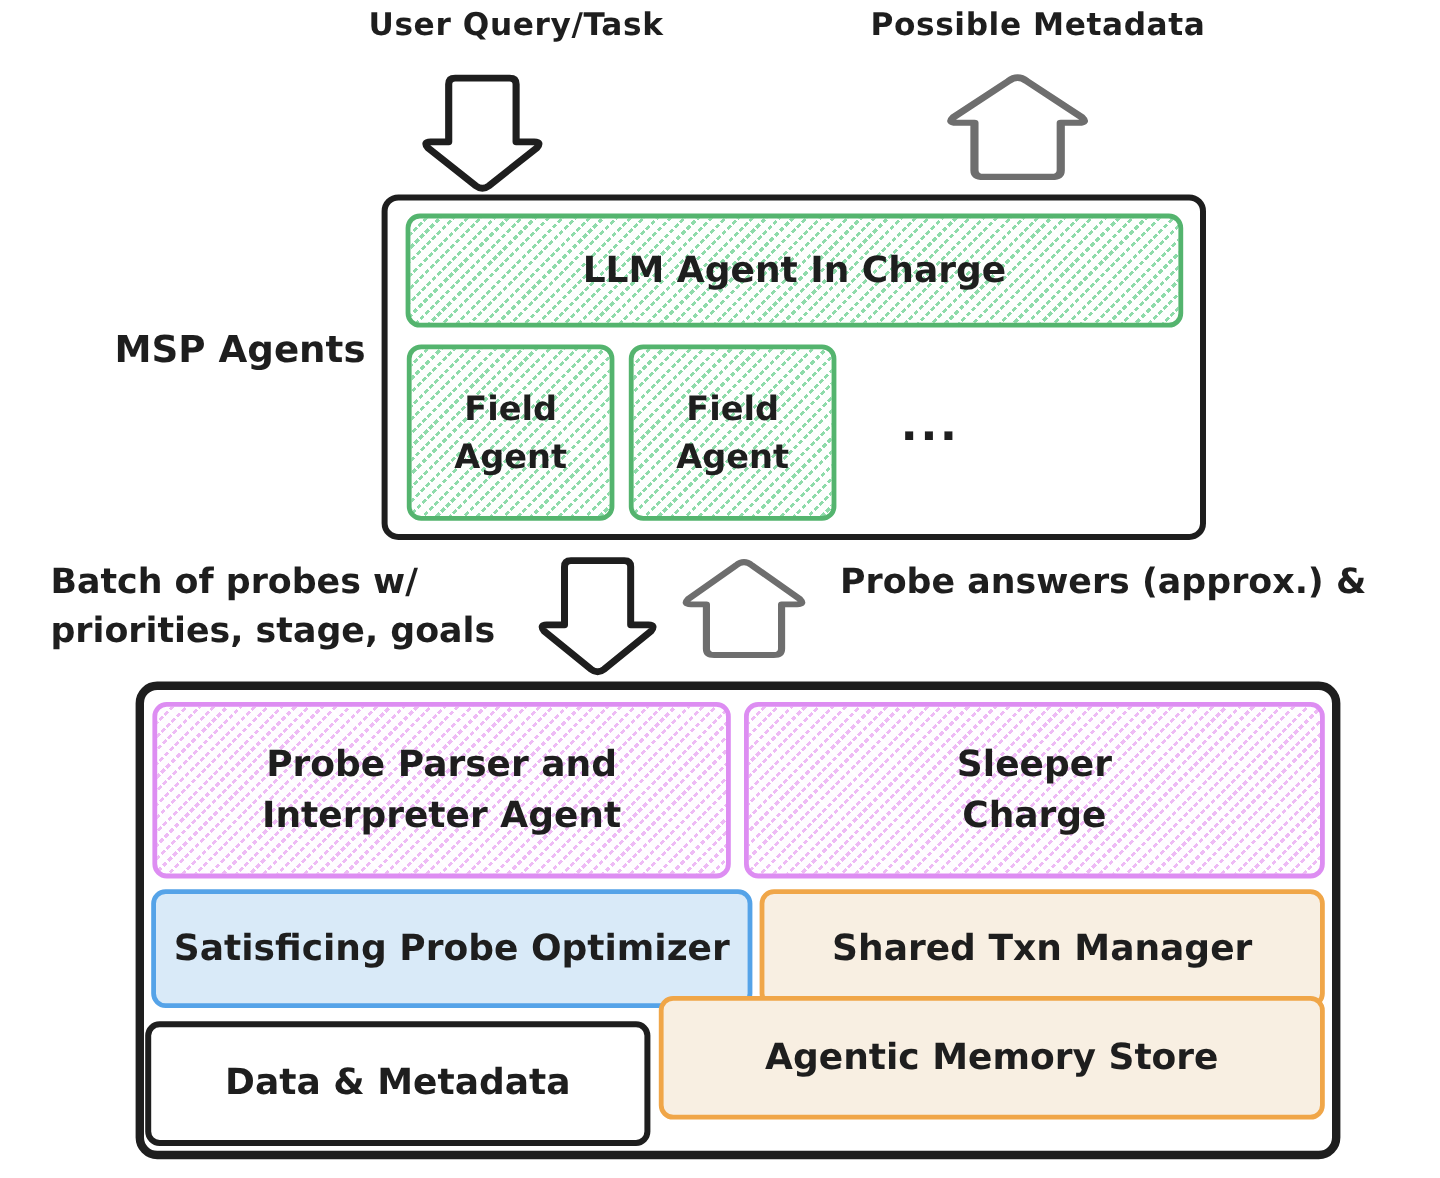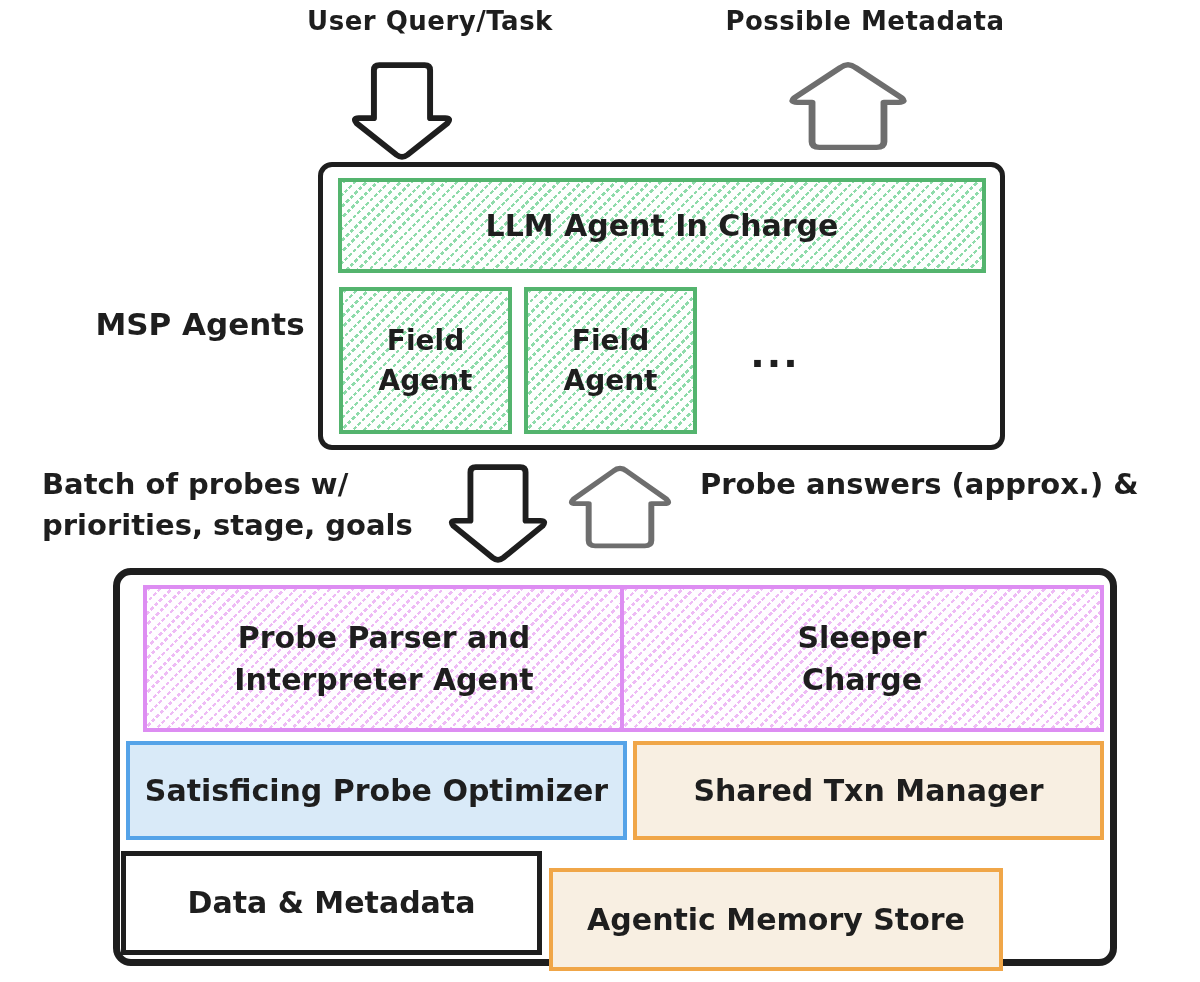--- a/index.html
+++ b/index.html
@@ -26,21 +26,21 @@
     background:#ffffff;
     overflow:hidden;
   }
   .abs{position:absolute;}
   .title{
     font-size:26px;font-weight:700;
     text-align:center;letter-spacing:.5px;
     white-space:nowrap;
   }
   .side-label{
-    font-size:31px;font-weight:700;text-align:center;white-space:nowrap;margin-top:32px;
+    font-size:31px;font-weight:700;text-align:center;white-space:nowrap;
   }
   .mid-text{
     font-size:29px;font-weight:700;line-height:41px;white-space:nowrap;
   }
   .box-label{
     font-size:30px;font-weight:700;text-align:center;line-height:42px;
   }
   
   .msp-box{
     left:318px;top:162px;width:687px;height:288px;
@@ -48,21 +48,21 @@
     background:#ffffff;
   }
   .bottom-box{
     left:113px;top:568px;width:1004px;height:398px;
     border:7px solid var(--ink);border-radius:18px;
     background:#ffffff;
   }
   
   .node{
     display:flex;align-items:center;justify-content:center;
-    border-radius:0;
+    border-radius:12px;
   }
   .hatch-green{
     border:4px solid var(--green-border);
     background-color:#fcfefc;
     background-image:
       repeating-linear-gradient(45deg,#ffffff 0 2px,transparent 2px 6px),
       repeating-linear-gradient(135deg,var(--green-hatch) 0 2.5px,transparent 2.5px 8px);
   }
   .hatch-pink{
     border:4px solid var(--pink-border);
@@ -133,21 +133,21 @@
   <svg class="abs arrow arrow-gray" style="left:566px;top:464px;" width="108" height="88" viewBox="0 0 100 100" preserveAspectRatio="none" aria-hidden="true">
     <path d="M44 8 Q50 2 56 8 L93 40 Q97 45 91 45 L79 45 L79 87 Q79 93 73 93 L27 93 Q21 93 21 87 L21 45 L9 45 Q3 45 7 40 Z"></path>
   </svg>
 
   <div class="abs mid-text" style="left:700px;top:464px;">
     <div>Probe answers (approx.) &amp;</div>
   </div>
 
   <div class="abs bottom-box"></div>
 
-  <div class="abs node hatch-pink" style="left:127px;top:585px;width:482px;height:147px;margin-left:16px;">
+  <div class="abs node hatch-pink" style="left:127px;top:585px;width:482px;height:147px;">
     <div class="box-label">
       <div>Probe Parser and</div>
       <div>Interpreter Agent</div>
     </div>
   </div>
   <div class="abs node hatch-pink" style="left:620px;top:585px;width:484px;height:147px;">
     <div class="box-label">
       <div>Sleeper</div>
       <div>Charge</div>
     </div>
@@ -156,17 +156,17 @@
   <div class="abs node solid-blue" style="left:126px;top:741px;width:501px;height:99px;">
     <div class="box-label">Satisficing Probe Optimizer</div>
   </div>
   <div class="abs node solid-orange" style="left:633px;top:741px;width:471px;height:99px;">
     <div class="box-label">Shared Txn Manager</div>
   </div>
 
   <div class="abs node solid-white" style="left:121px;top:851px;width:421px;height:104px;">
     <div class="box-label">Data &amp; Metadata</div>
   </div>
-  <div class="abs node solid-orange" style="left:549px;top:868px;width:454px;height:103px;">
+  <div class="abs node solid-orange" style="left:549px;top:830px;width:555px;height:103px;">
     <div class="box-label">Agentic Memory Store</div>
   </div>
 
 </div>
 
 </body></html>

